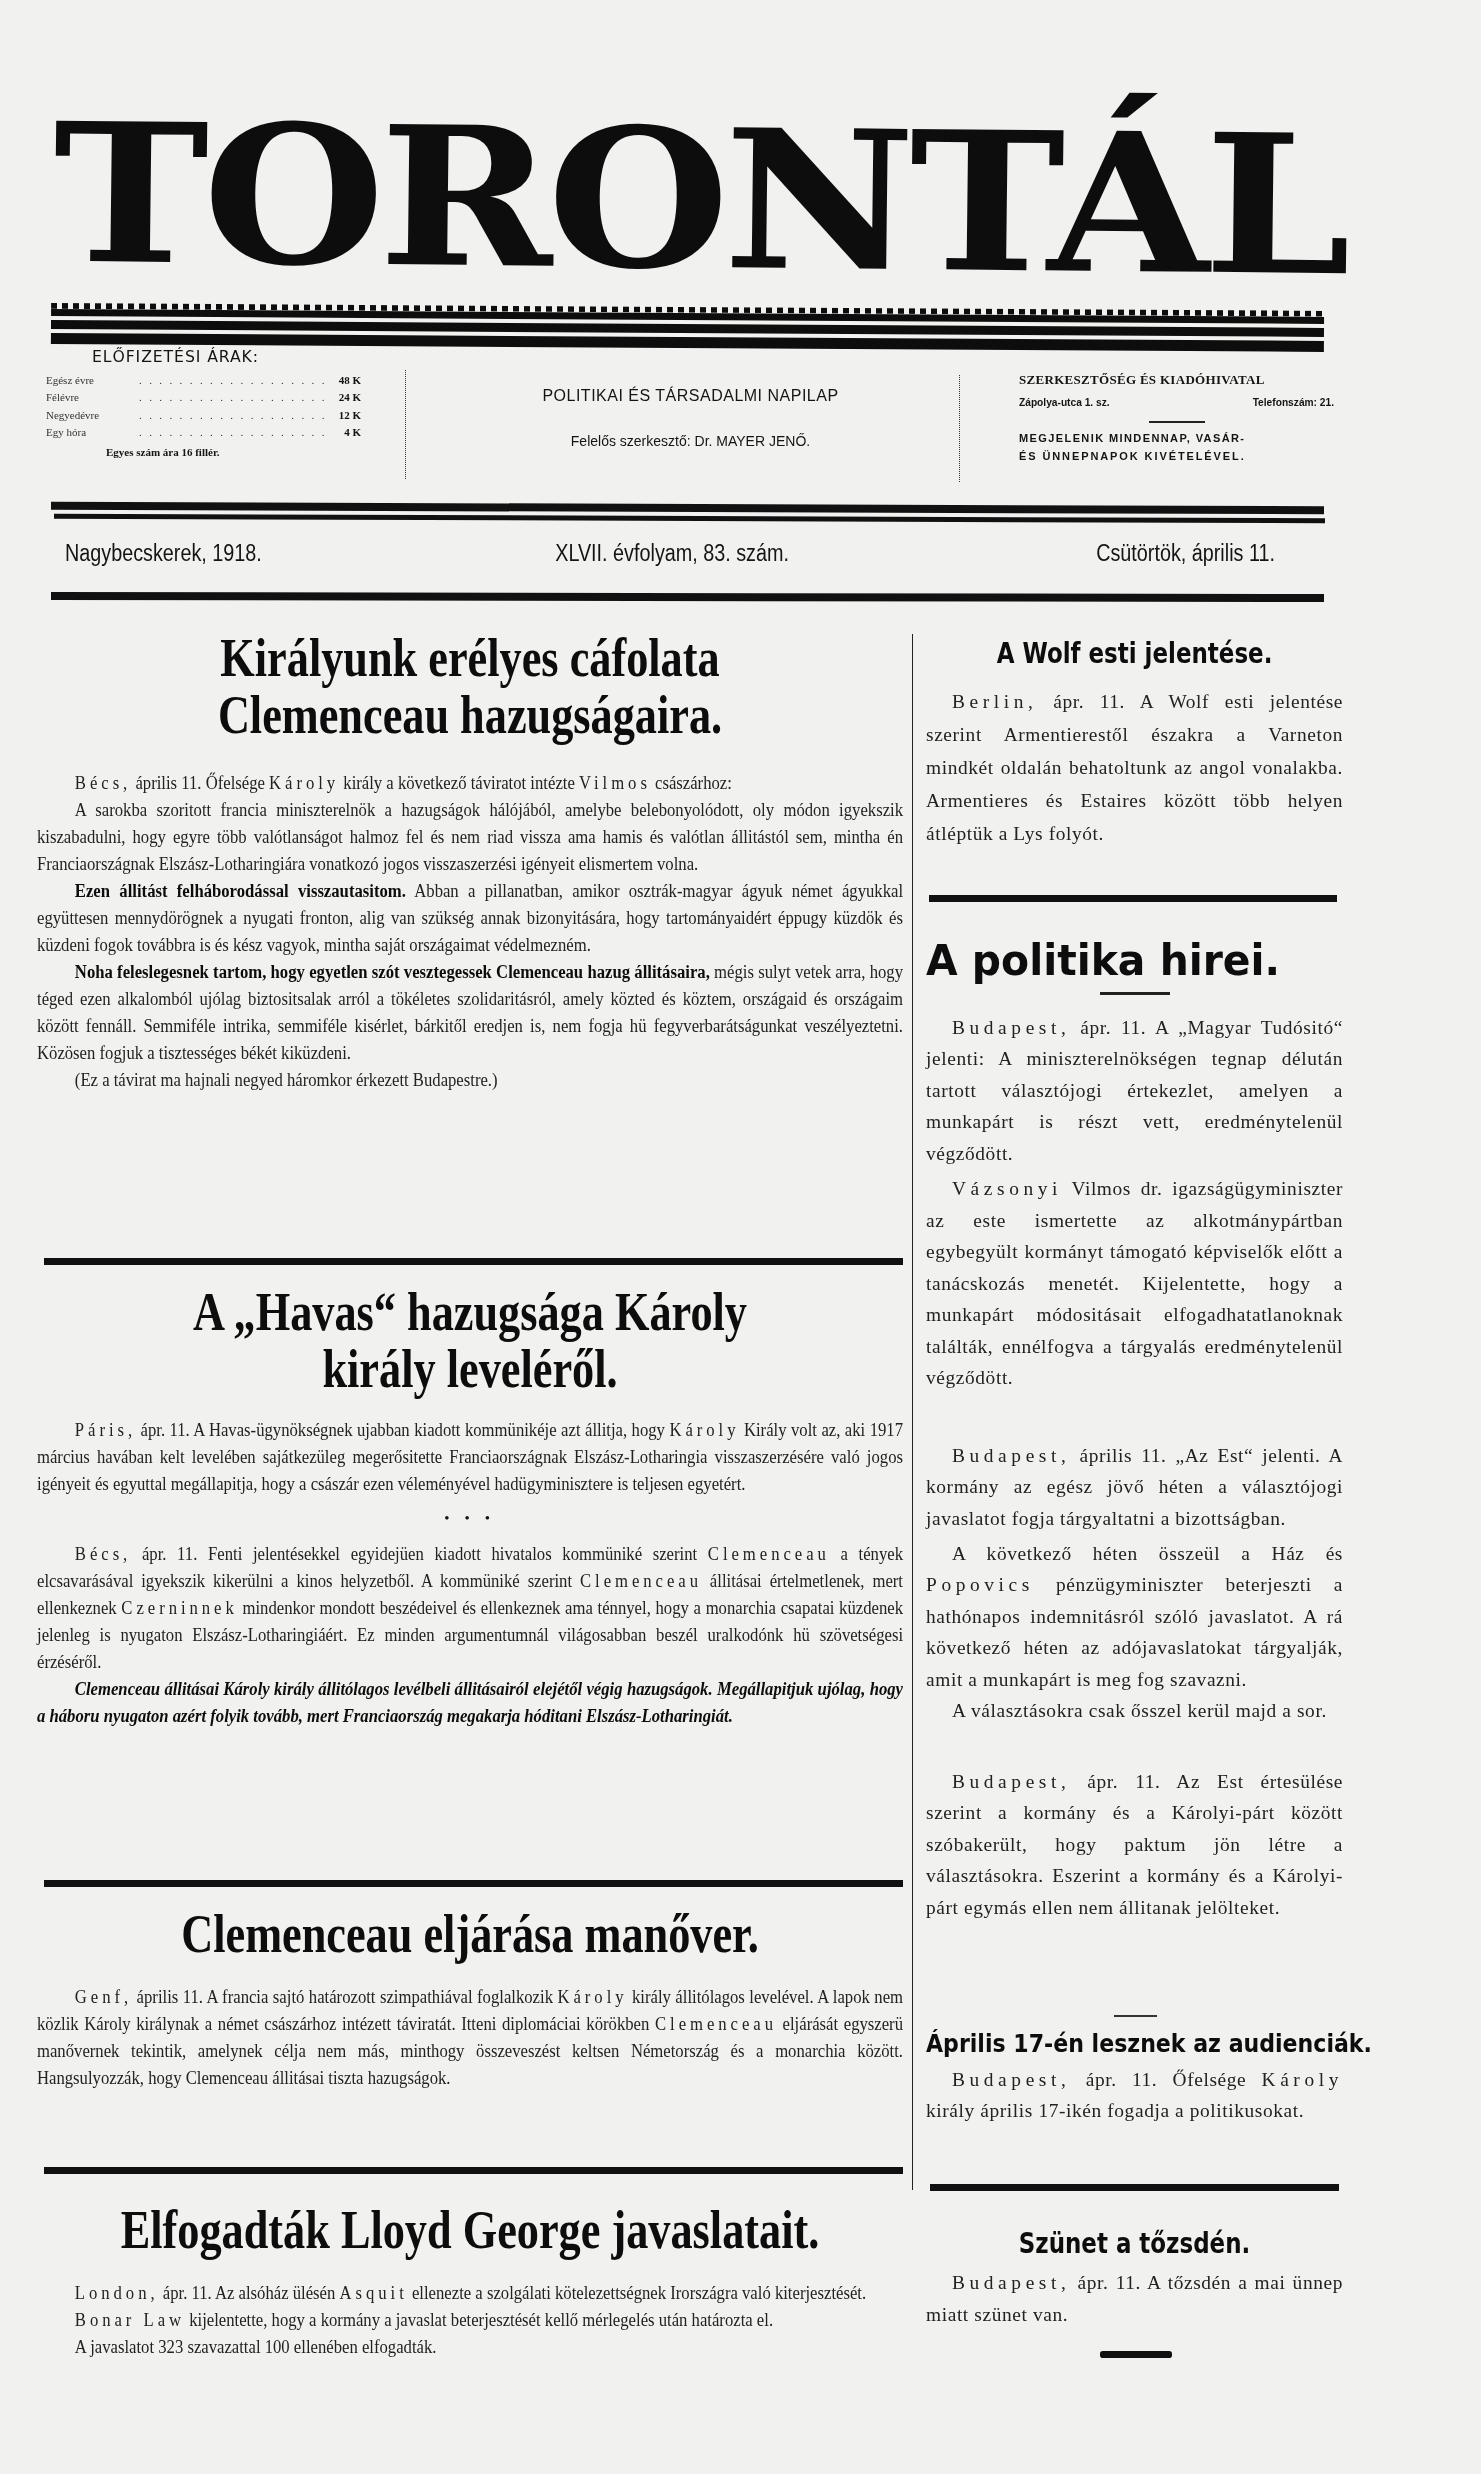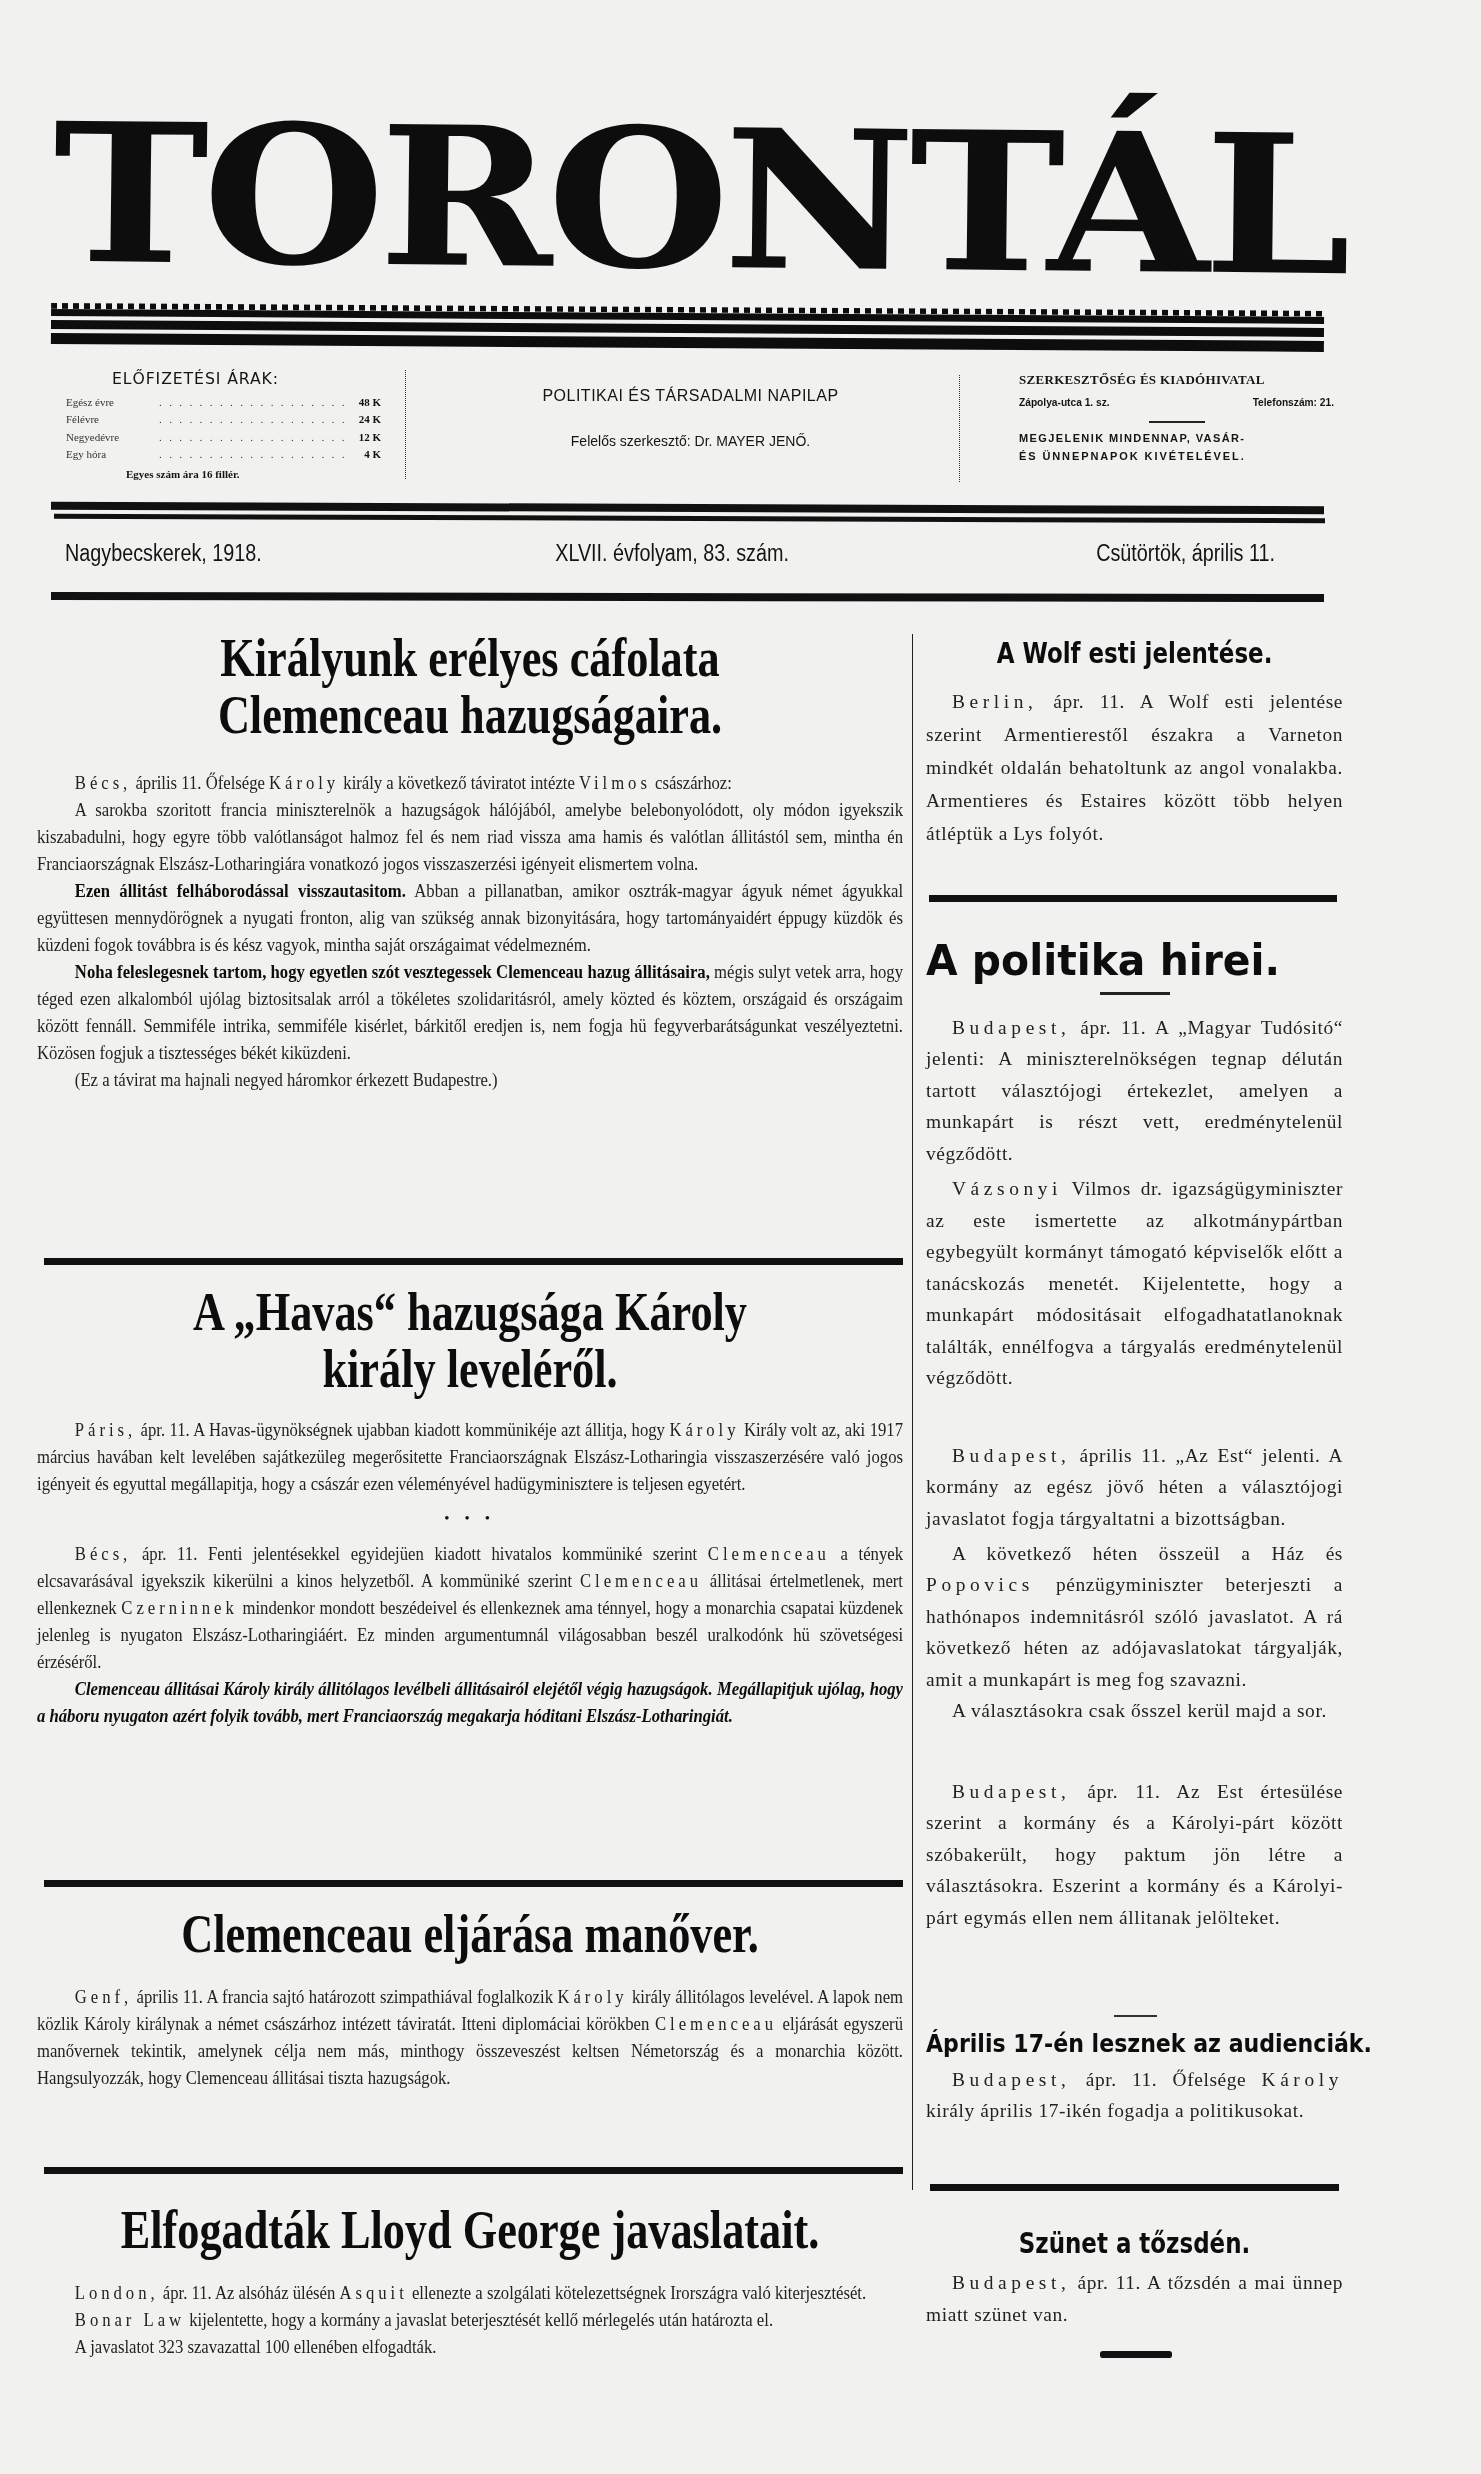--- a/index.html
+++ b/index.html
@@ -24,21 +24,21 @@
     position: absolute; left: 51px; top: 307px; width: 1273px; height: 41px;
     background:
       repeating-linear-gradient(90deg, #0d0d0d 0 5.6px, transparent 5.6px 11px) top/100% 5.6px no-repeat,
       linear-gradient(#0d0d0d, #0d0d0d) 0 5.6px/100% 7.4px no-repeat,
       linear-gradient(#0d0d0d, #0d0d0d) 0 16.7px/100% 9.3px no-repeat,
       linear-gradient(#0d0d0d, #0d0d0d) 0 30px/100% 11px no-repeat;
     transform: rotate(0.35deg);
   }
 
   
-  .prices { position: absolute; left: 46px; top: 369px; width: 315px; font-size: 14px; margin-left: 20px; }
+  .prices { position: absolute; left: 46px; top: 347px; width: 315px; font-size: 14px; }
   .prices .ph { font-family: "DejaVu Sans", sans-serif; font-size: 15.7px; letter-spacing: 0.9px; margin-left: 46px; margin-bottom: 5.6px; }
   .price-row { display: flex; font-size: 11px; line-height: 17.6px; color: #333; }
   .price-row .lbl { width: 93px; }
   .price-row .dots { flex: 1; overflow: hidden; white-space: nowrap; letter-spacing: 7.4px; }
   .price-row .val { width: 37px; text-align: right; font-weight: bold; color: #111; }
   .prices .single { font-size: 11px; font-weight: bold; margin-left: 60px; margin-top: 3.7px; }
 
   .vline { position: absolute; width: 0; border-left: 1.9px dotted #333; }
   .subtitle-center { position: absolute; left: 408px; top: 387px; width: 565px; text-align: center; }
   .subtitle-center .tagline { font-family: "Liberation Sans", sans-serif; font-size: 16px; letter-spacing: 0.5px; }
@@ -266,21 +266,21 @@
       <p style="margin-top:46px;">
         <span class="spaced">Budapest,</span>
         <span>április 11. „Az Est“ jelenti. A kormány az egész jövő héten a választójogi javaslatot fogja tárgyaltatni a bizottságban.</span>
       </p>
       <p style="margin-top:3.7px;">
         <span>A következő héten összeül a Ház és</span>
         <span class="spaced">Popovics</span>
         <span>pénzügyminiszter beterjeszti a hathónapos indemnitásról szóló javaslatot. A rá következő héten az adójavaslatokat tárgyalják, amit a munkapárt is meg fog szavazni.</span>
       </p>
       <p style="margin-top:0;">A választásokra csak ősszel kerül majd a sor.</p>
-      <p style="margin-top:49px;">
+      <p style="margin-top:39px;">
         <span class="spaced">Budapest,</span>
         <span>ápr. 11. Az Est értesülése szerint a kormány és a Károlyi-párt között szóbakerült, hogy paktum jön létre a választásokra. Eszerint a kormány és a Károlyi-párt egymás ellen nem állitanak jelölteket.</span>
       </p>
     </div>
   </div>
 
   <div style="position:absolute; left:1114px; top:2015px; width:43px; height:1.9px; background:#333;"></div>
 
   <div class="col-right" style="top:2030px;">
     <div class="right-head-sans" style="font-size:24px; text-align:left; transform:scaleX(0.92); transform-origin:left top; white-space:nowrap;">Április 17-én lesznek az audienciák.</div>

